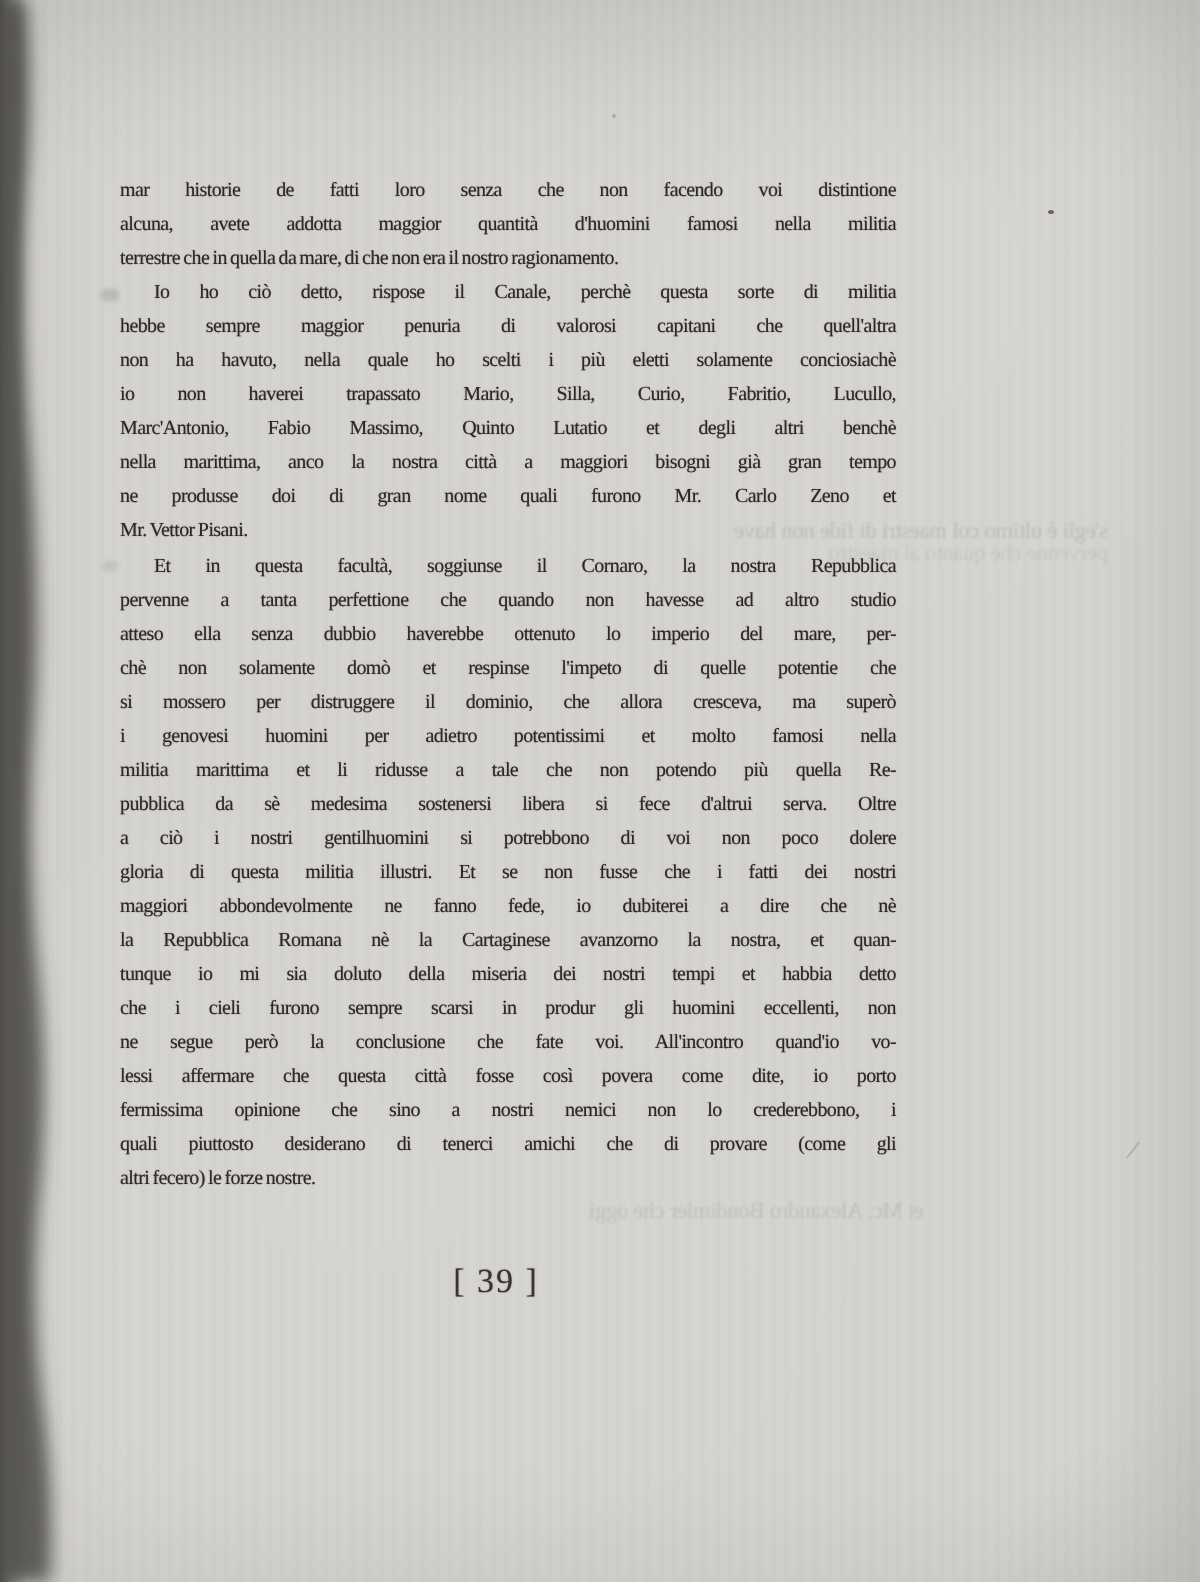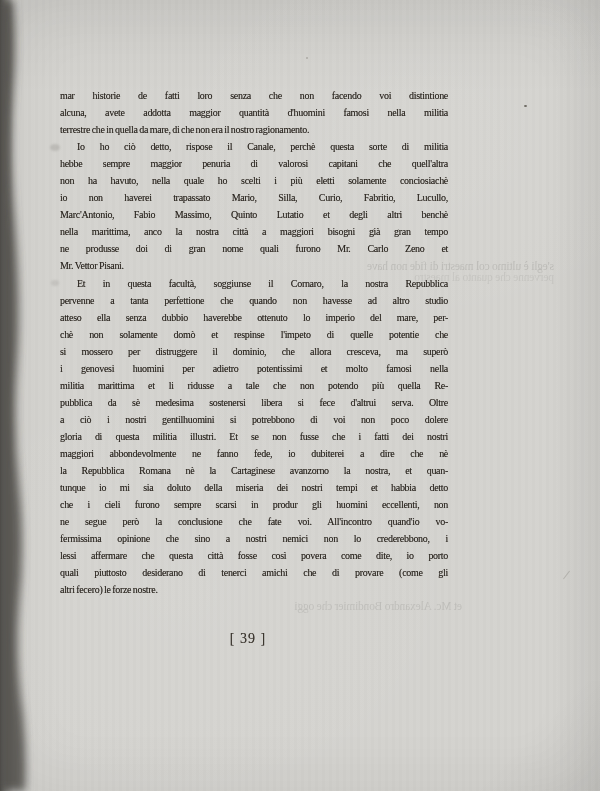--- a/index.html
+++ b/index.html
@@ -40,21 +40,21 @@
   }
   .line{text-align:justify;text-align-last:justify;white-space:normal;height:17.05px;overflow:visible;}
   .line.last{text-align-last:left;}
   .line.indent{text-indent:17px;}
   
   #page-number{
     position:absolute;
     left:60px;width:376px;top:631px;
     text-align:center;
     color:#3a352e;
-    font-size:14px;
+    font-size:17px;
     letter-spacing:1px;
     text-shadow:0 0 0.6px rgba(45,40,34,0.5);
   }
   
   .show-through{
     position:absolute;
     color:#4a4a46;
     font-size:11.5px;
     transform:scaleX(-1);
     filter:blur(0.55px);
@@ -118,22 +118,22 @@
       <div class="line">i genovesi huomini per adietro potentissimi et molto famosi nella</div>
       <div class="line">militia marittima et li ridusse a tale che non potendo più quella Re-</div>
       <div class="line">pubblica da sè medesima sostenersi libera si fece d'altrui serva. Oltre</div>
       <div class="line">a ciò i nostri gentilhuomini si potrebbono di voi non poco dolere</div>
       <div class="line">gloria di questa militia illustri. Et se non fusse che i fatti dei nostri</div>
       <div class="line">maggiori abbondevolmente ne fanno fede, io dubiterei a dire che nè</div>
       <div class="line">la Repubblica Romana nè la Cartaginese avanzorno la nostra, et quan-</div>
       <div class="line">tunque io mi sia doluto della miseria dei nostri tempi et habbia detto</div>
       <div class="line">che i cieli furono sempre scarsi in produr gli huomini eccellenti, non</div>
       <div class="line">ne segue però la conclusione che fate voi. All'incontro quand'io vo-</div>
+      <div class="line">lessi affermare che questa città fosse così povera come dite, io porto</div>
       <div class="line">fermissima opinione che sino a nostri nemici non lo crederebbono, i</div>
-      <div class="line">lessi affermare che questa città fosse così povera come dite, io porto</div>
       <div class="line">quali piuttosto desiderano di tenerci amichi che di provare (come gli</div>
       <div class="line last">altri fecero) le forze nostre.</div>
     </div>
 
   <div id="page-number">[ 39 ]</div>
 
   <div id="speck-1" class="speck"></div>
   <div id="speck-2" class="speck"></div>
   <div id="smudge-1"></div>
   <div id="smudge-2"></div>

